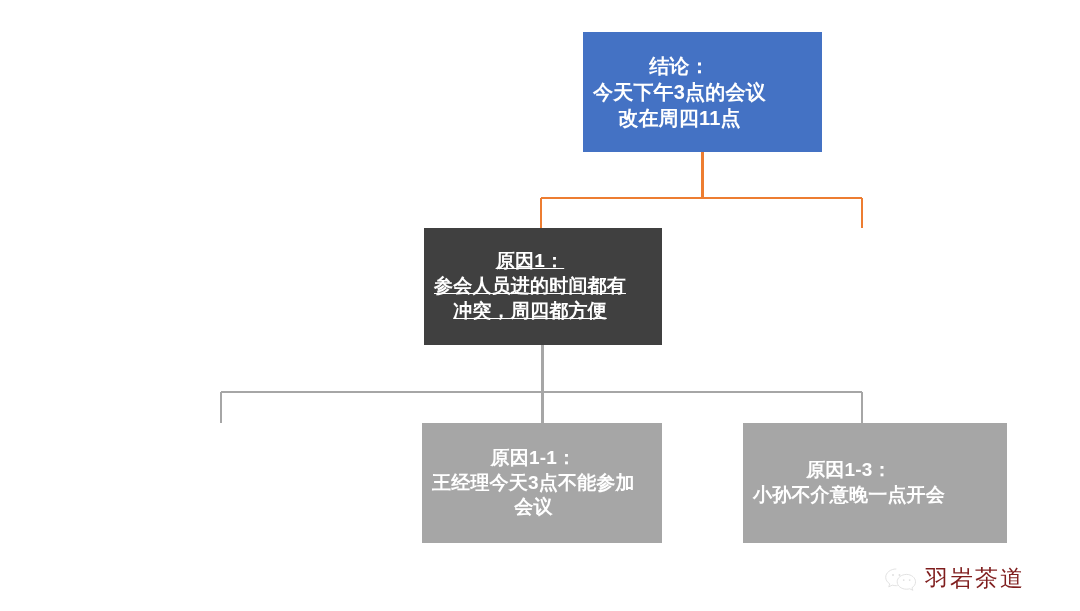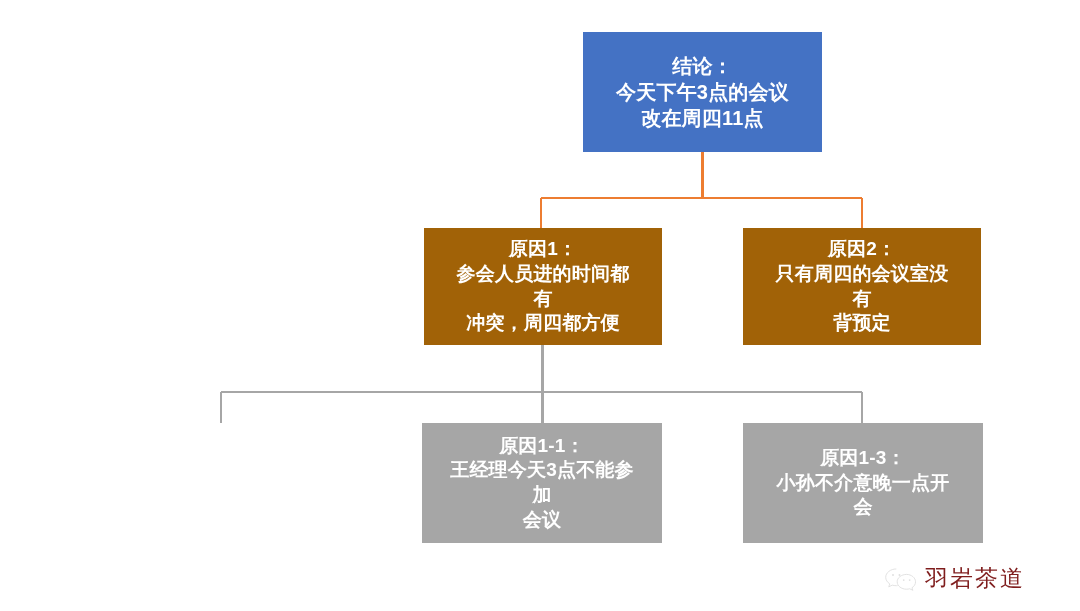--- a/index.html
+++ b/index.html
@@ -25,39 +25,39 @@
     top: 0;
     width: 1080px;
     height: 611px;
     pointer-events: none;
   }
   .node {
     position: absolute;
     box-sizing: border-box;
     display: flex;
     align-items: center;
-    justify-content: center;
     text-align: center;
     color: #ffffff;
     line-height: 1.30;
-    padding: 4px 28px;
+    padding: 4px 10px;
     letter-spacing: 0.2px;
   }
   .node .txt {
     display: block;
     white-space: pre-line;
     font-weight: 700;
   }
   .node-conclusion {
     background: #4472C4;
     font-size: 20px;
   }
   .node-reason {
-    background: #a16207;
+    background: #404040;
     font-size: 19px;
+    text-decoration: underline;
   }
   .node-subreason {
     background: #A6A6A6;
     font-size: 19px;
   }
   .watermark {
     position: absolute;
     display: flex;
     align-items: center;
     gap: 7px;
@@ -103,34 +103,29 @@
 今天下午3点的会议
 改在周四11点</span>
   </div>
 
   <div class="node node-reason" style="left:424px; top:228px; width:238px; height:117px;">
     <span class="txt">原因1：
 参会人员进的时间都有
 冲突，周四都方便</span>
   </div>
 
-  <div class="node node-reason" style="left:743px; top:228px; width:238px; height:117px;">
-    <span class="txt">原因2：
-只有周四的会议室没有
-背预定</span>
-  </div>
 
 
   <div class="node node-subreason" style="left:422px; top:423px; width:240px; height:120px;">
     <span class="txt">原因1-1：
 王经理今天3点不能参加
 会议</span>
   </div>
 
-  <div class="node node-subreason" style="left:743px; top:423px; width:240px; height:120px;">
+  <div class="node node-subreason" style="left:743px; top:423px; width:264px; height:120px;">
     <span class="txt">原因1-3：
 小孙不介意晚一点开会</span>
   </div>
 
   <div class="watermark" style="left:884px; top:563px;">
     <svg class="wm-icon" viewBox="0 0 40 30" fill="none" stroke="#e0e0e0" stroke-width="1.1">
       <path d="M14.5 3.2 C7.6 3.2 2 7.6 2 13 c0 3.1 1.9 5.9 4.8 7.7 l-1.2 3.6 4.1-2.1
                c1.5 .4 3.1 .7 4.8 .7 .5 0 1 0 1.5-.1"></path>
       <circle cx="10.6" cy="10.4" r="1.15" fill="#e0e0e0" stroke="none"></circle>
       <circle cx="18.2" cy="10.4" r="1.15" fill="#e0e0e0" stroke="none"></circle>

